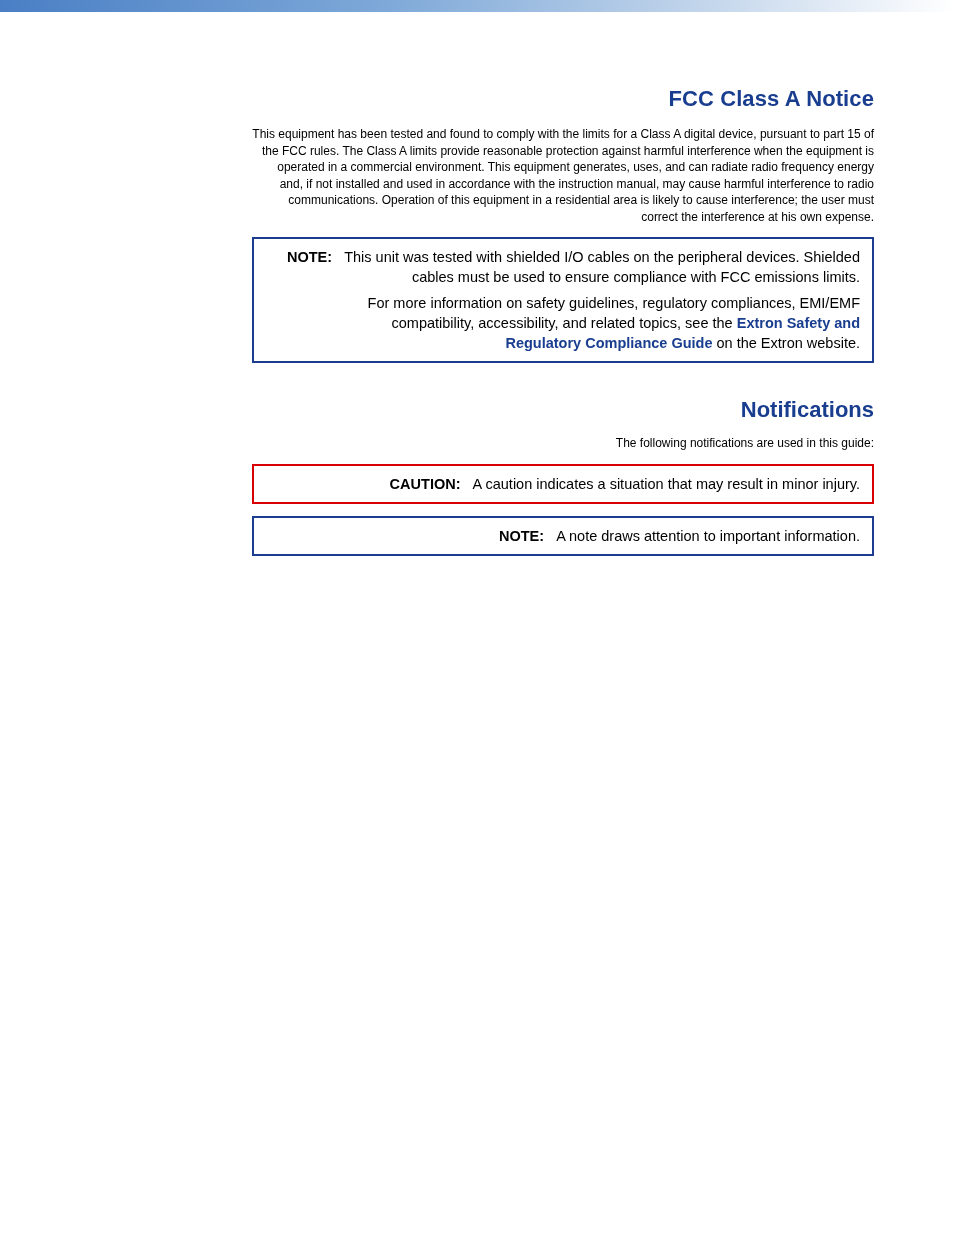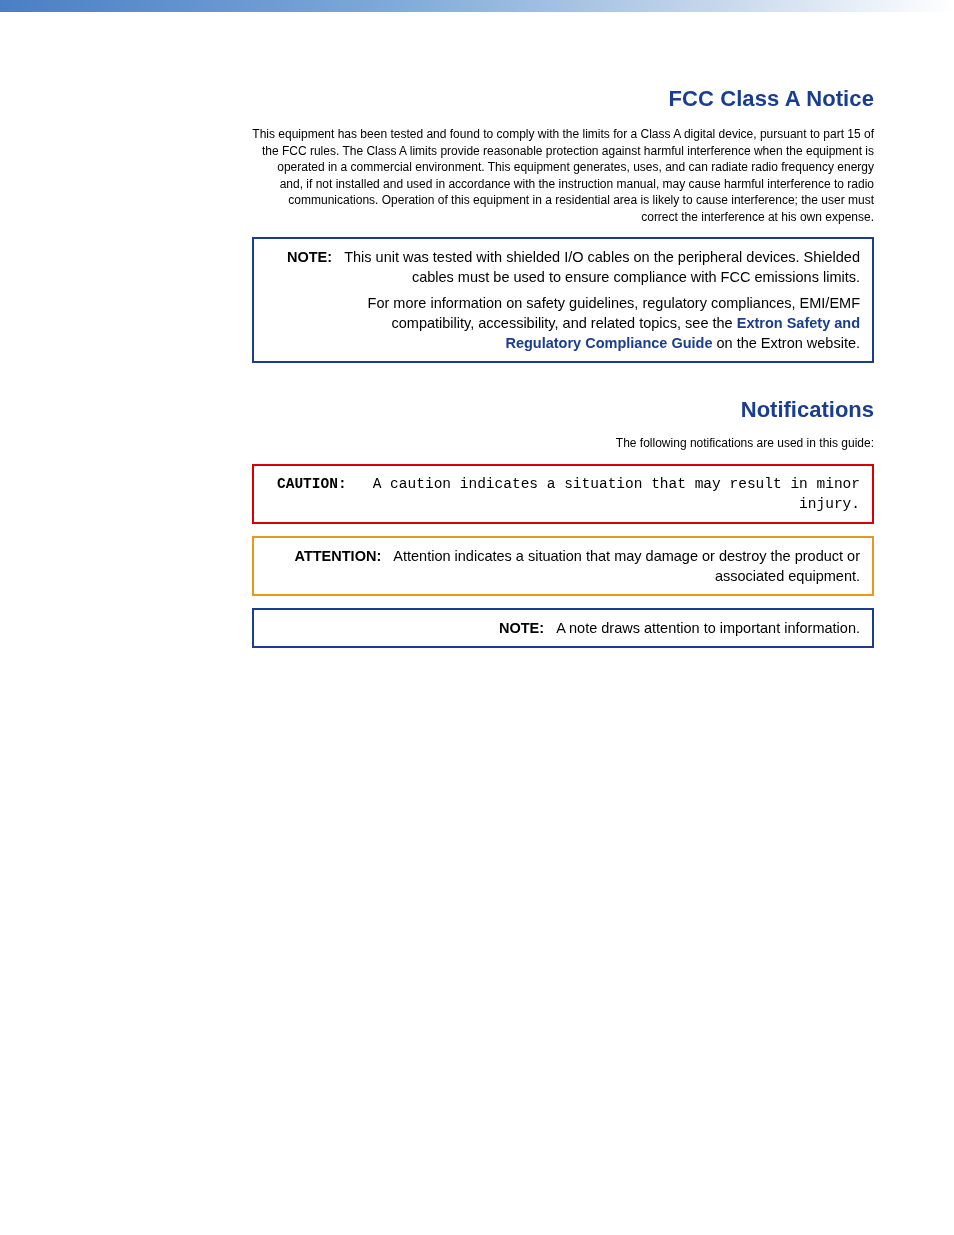--- a/index.html
+++ b/index.html
@@ -42,21 +42,21 @@
     margin-bottom: 12px;
   }
   .box {
     margin-left: 162px;
     padding: 8px 12px 8px 6px;
     font-size: 14.5px;
     line-height: 1.38;
     margin-bottom: 12px;
   }
   .box-blue { border: 2px solid #1c3d8f; }
-  .box-red { border: 2px solid #d80000; font-family: Liberation Mono, monospace; }
+  .box-red { border: 2px solid #d80000; }
   .box-orange { border: 2px solid #e39a1e; }
   .box .label {
     font-weight: bold;
   }
   .box p { margin-bottom: 6px; }
   .box p:last-child { margin-bottom: 0; }
   .link {
     color: #193d8f;
     font-weight: bold;
   }
@@ -84,22 +84,19 @@
 
 
   <div class="section">
     <h2>Notifications</h2>
     <p class="body-text">The following notifications are used in this guide:</p>
 
     <div class="box box-red">
       <p class="hang-med"><span class="label">CAUTION:</span>&nbsp;&nbsp;&nbsp;<span>A caution indicates a situation that may result in minor injury.</span></p>
     </div>
 
-    <div class="box box-orange">
-      <p class="hang-long"><span class="label">ATTENTION:</span>&nbsp;&nbsp;&nbsp;<span>Attention indicates a situation that may damage or destroy the product or associated equipment.</span></p>
-    </div>
 
     <div class="box box-blue">
       <p class="hang"><span class="label">NOTE:</span>&nbsp;&nbsp;&nbsp;<span>A note draws attention to important information.</span></p>
     </div>
   </div>
 
 </div>
 
 </body></html>

